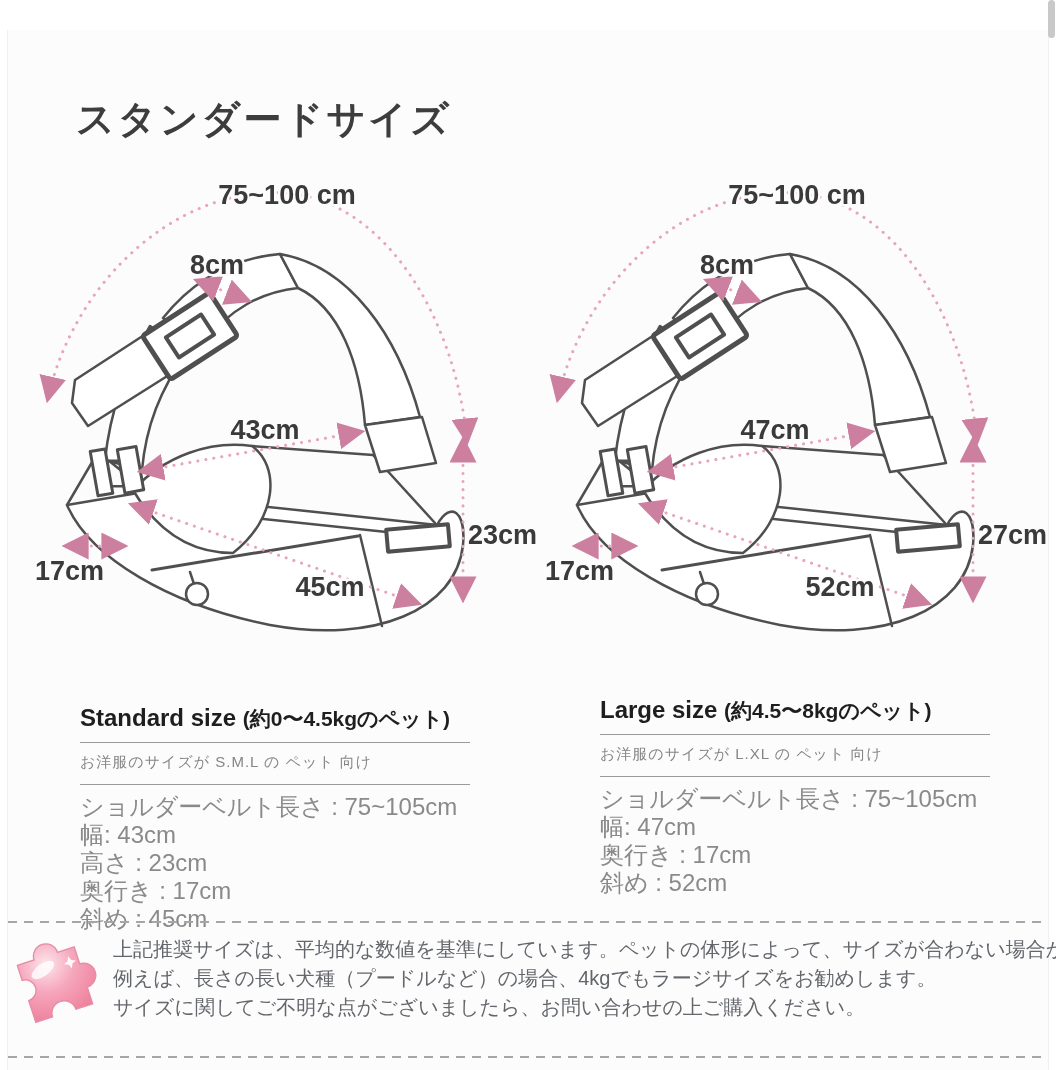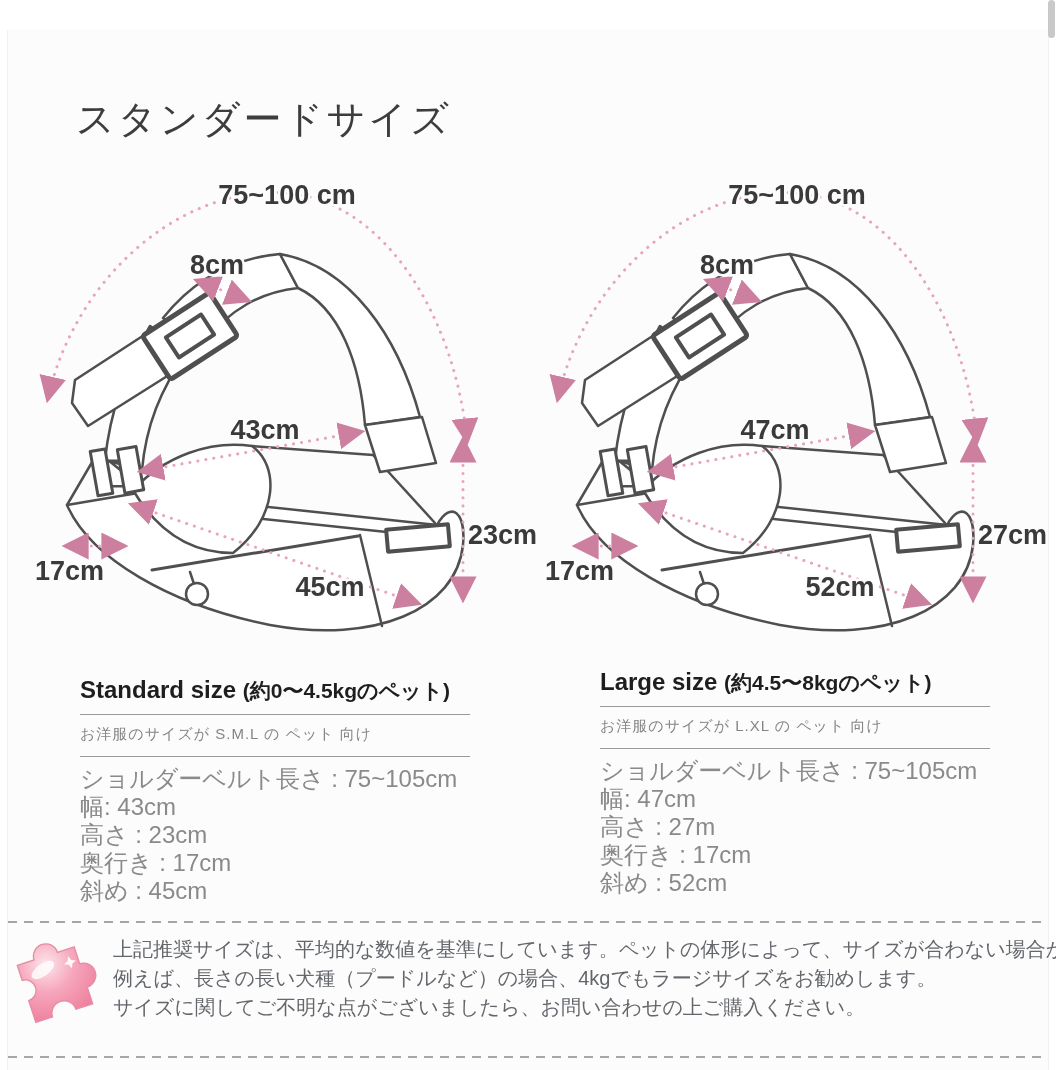--- a/index.html
+++ b/index.html
@@ -3,33 +3,33 @@
 <meta charset="utf-8">
 <style>
   * { margin:0; padding:0; box-sizing:border-box; }
   body { background:#ffffff; font-family:"Liberation Sans", sans-serif; }
   .canvas { position:relative; width:1056px; height:1070px; background:#ffffff; overflow:hidden; }
   .sheet { position:absolute; left:7px; top:30px; width:1042px; height:1040px;
            background:#fcfcfc; border-left:1px solid #f1f1f1; border-right:1px solid #f1f1f1; }
   .scroll-thumb { position:absolute; top:0; right:1px; width:7px; height:38px;
                   background:#c9c9c9; border-radius:4px; }
   .col-title { position:absolute; text-align:center; font-size:38px; letter-spacing:3px;
-               color:#3d3d3d; white-space:nowrap; }
+               color:#3d3d3d; white-space:nowrap;font-weight:bold; }
   #title-std { left:0px;   top:94px; width:528px; }
   #title-lg  { left:528px; top:94px; width:528px; }
   .diagram-slot { position:absolute; width:492px; height:500px; }
   #diagram-std { left:30px;  top:168px; }
   #diagram-lg  { left:540px; top:168px; }
   svg { overflow:visible; display:block; }
   .dim-label { font-family:"Liberation Sans", sans-serif; font-size:27px; font-weight:bold;
                fill:#3a3a3a; paint-order:stroke; stroke:#fcfcfc; stroke-width:5px; }
   .details { position:absolute; width:390px; }
   #details-std { left:80px;  top:676px; }
   #details-lg  { left:600px; top:668px; }
-  .details .heading { color:#1e1e1e; font-weight:bold; font-size:24px; white-space:nowrap; }
+  .details .heading { color:#1e1e1e; font-weight:bold; font-size:24px; white-space:nowrap;margin-top:28px; }
   .details .heading .jp-note { font-size:21px; }
   .details .rule { border-top:1px solid #9a9a9a; margin:9px 0 8px 0; }
   .details .subtitle { color:#858585; font-size:15px; letter-spacing:1px; white-space:nowrap; padding:2px 0 3px 0; }
   .details .spec-row { color:#8a8a8a; font-size:24px; line-height:28px; white-space:nowrap; }
   .note-dash { position:absolute; left:8px; width:1040px; height:2px;
                background:repeating-linear-gradient(90deg,#a6a6a6 0 9px, transparent 9px 16px); }
   #note-dash-top { top:921px; }
   #note-dash-bottom { top:1056px; }
   .note-icon { position:absolute; left:8px; top:938px; width:94px; height:88px; }
   .note-text { position:absolute; left:113px; top:935px; width:935px;
@@ -208,21 +208,20 @@
   <div id="details-lg" class="details">
     <div class="heading">
       <span class="en">Large size</span>
       <span class="jp-note">(約4.5〜8kgのペット)</span>
     </div>
     <div class="rule"></div>
     <div class="subtitle">お洋服のサイズが L.XL の ペット 向け</div>
     <div class="rule"></div>
     <div class="spec-row">ショルダーベルト長さ : 75~105cm</div>
     <div class="spec-row">幅:  47cm</div>
-    <div class="spec-row">高さ : 27m</div>
     <div class="spec-row">奥行き : 17cm</div>
     <div class="spec-row">斜め : 52cm</div>
   </div>
 
   <div id="note-dash-top" class="note-dash"></div>
   <div id="note-dash-bottom" class="note-dash"></div>
 
   <svg class="note-icon" viewBox="0 0 100 100">
     <defs>
       <radialGradient id="pg" cx="38%" cy="28%" r="85%">

